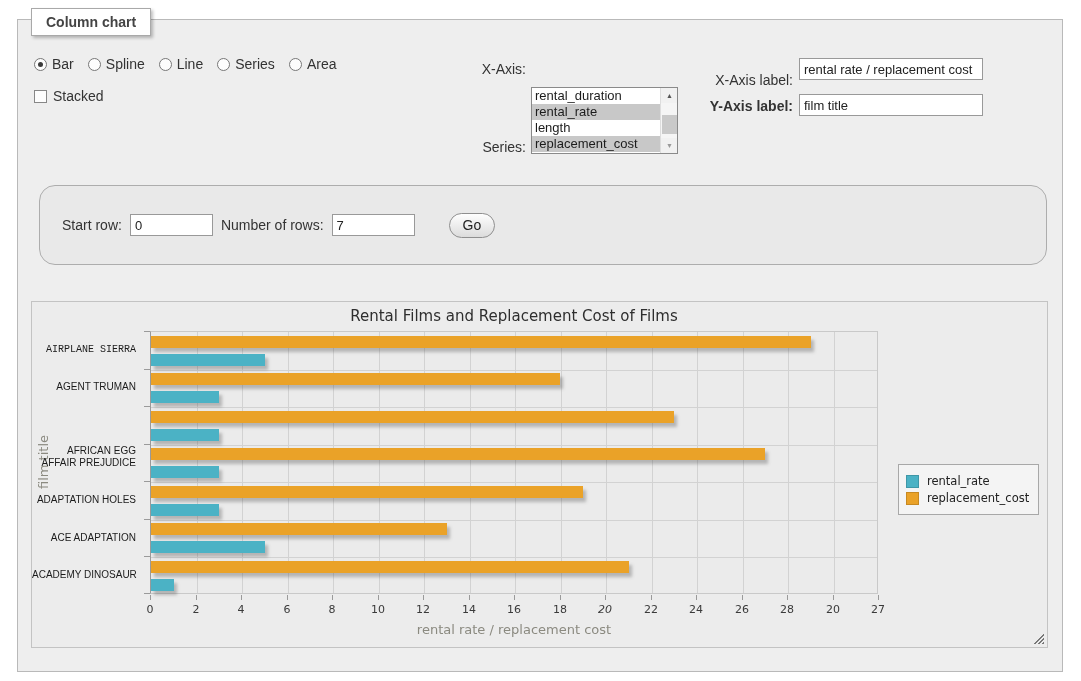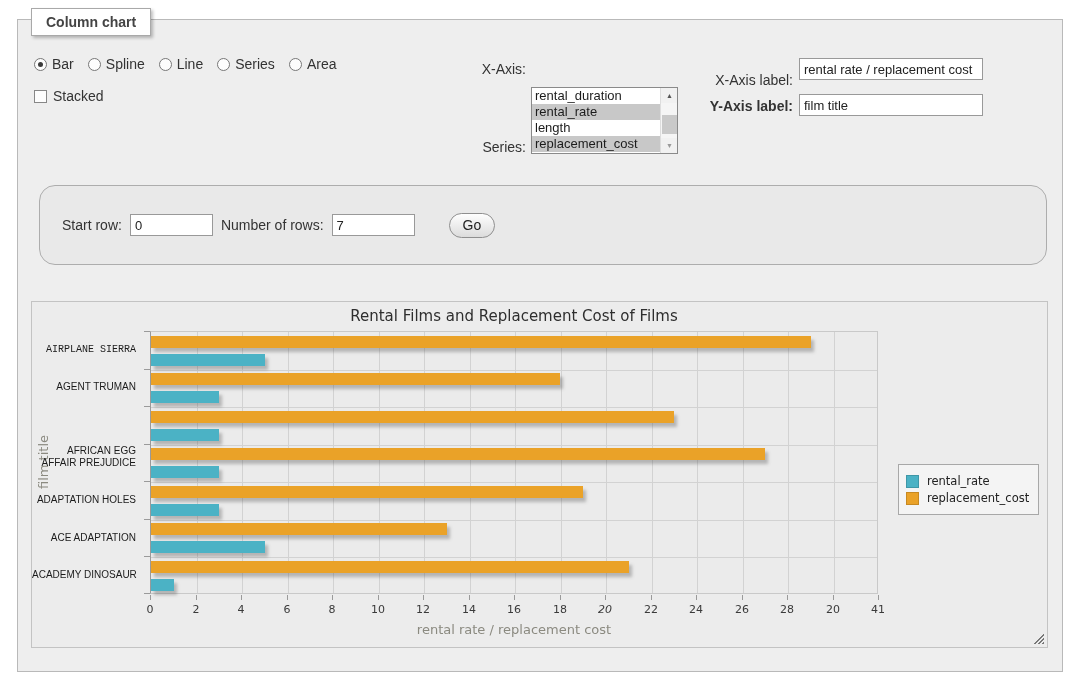--- a/index.html
+++ b/index.html
@@ -273,21 +273,21 @@
         <div class="xtick-label" style="left: 501px;">22</div>
         <div class="xtick-mark" style="left: 546px;"></div>
         <div class="xtick-label" style="left: 546px;">24</div>
         <div class="xtick-mark" style="left: 592px;"></div>
         <div class="xtick-label" style="left: 592px;">26</div>
         <div class="xtick-mark" style="left: 637px;"></div>
         <div class="xtick-label" style="left: 637px;">28</div>
         <div class="xtick-mark" style="left: 683px;"></div>
         <div class="xtick-label" style="left: 683px;">20</div>
         <div class="xtick-mark" style="left: 728px;"></div>
-        <div class="xtick-label" style="left: 728px;">41</div>
+        <div class="xtick-label" style="left: 728px;">27</div>
       </div>
     <div class="xlabel">rental rate / replacement cost</div>
     <div class="legend-box">
         <div class="legend-row">
           <span class="legend-swatch" style="background: rgb(75, 178, 197);"></span>
           <span class="legend-label">rental_rate</span>
         </div>
         <div class="legend-row">
           <span class="legend-swatch" style="background: rgb(234, 162, 40);"></span>
           <span class="legend-label">replacement_cost</span>

